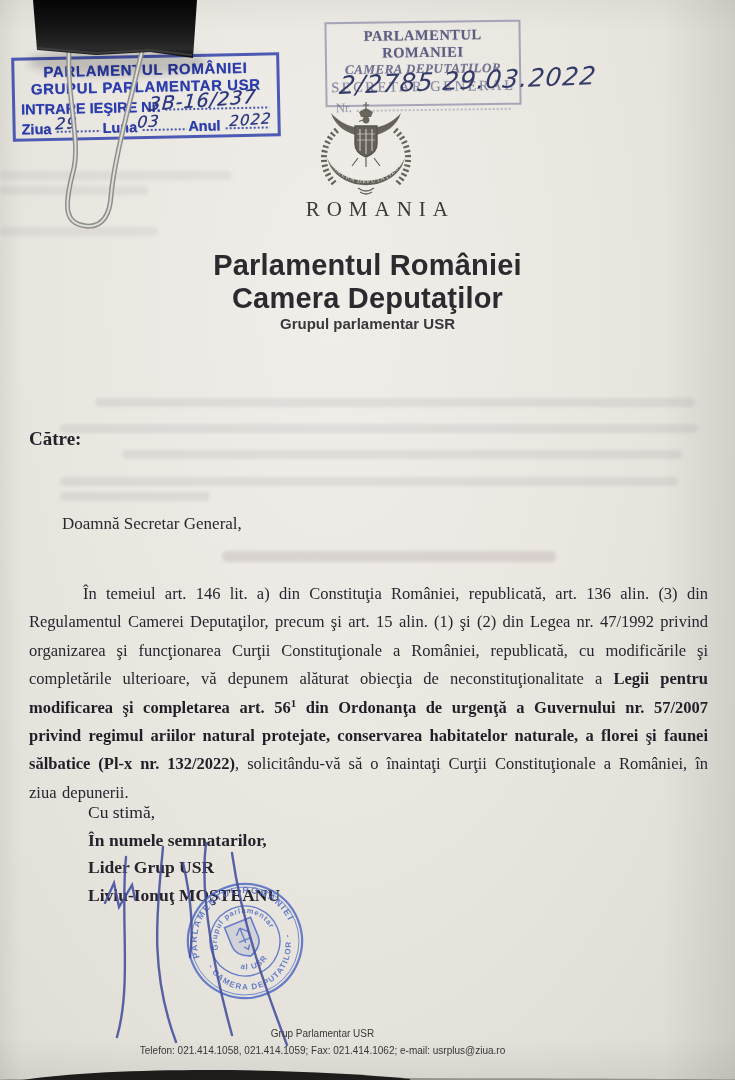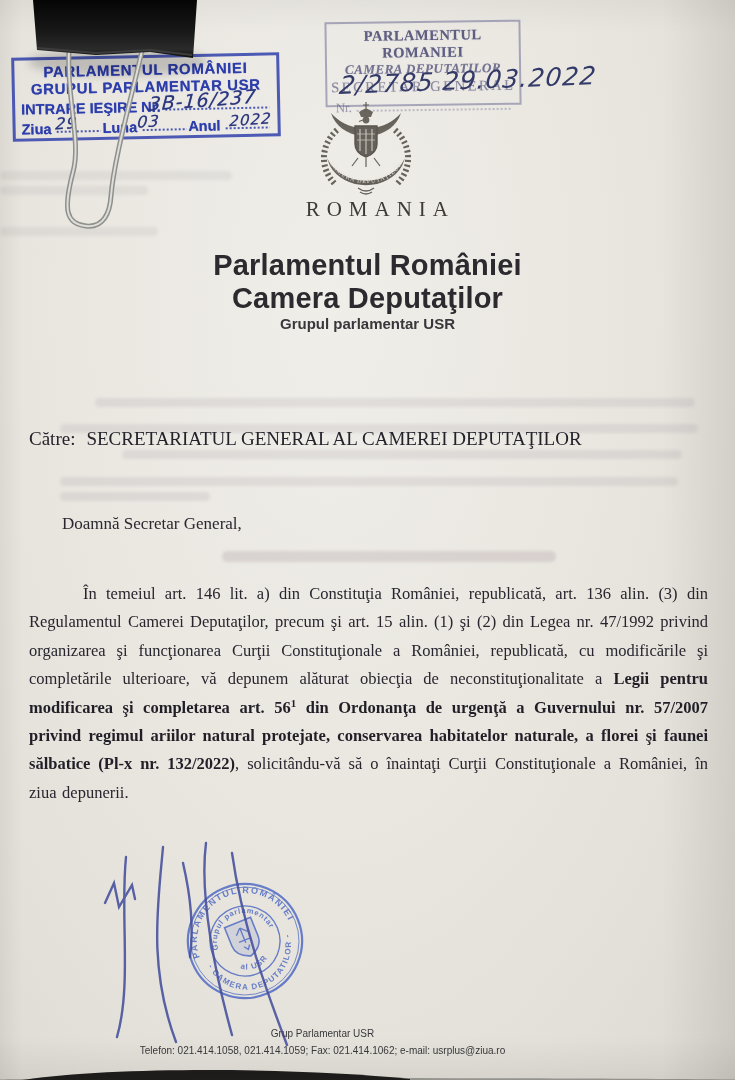--- a/index.html
+++ b/index.html
@@ -47,21 +47,21 @@
 
   
   .romania{left:280px;top:197px;width:175px;text-align:right;font-size:21px;letter-spacing:7px;
     color:#3e3a34;font-family:"Liberation Serif",serif;}
   .titles{left:0;top:249px;width:735px;text-align:center;font-family:"Liberation Sans",sans-serif;color:#2c2a2e;}
   .titles .t1{font-size:29px;font-weight:bold;line-height:33px;letter-spacing:0.2px;}
   .titles .t2{font-size:29px;font-weight:bold;line-height:32px;letter-spacing:0.2px;}
   .titles .t3{font-size:15px;font-weight:bold;line-height:18px;margin-top:1px;color:#39373b;}
 
   
-  .recipient{left:29px;top:426px;width:680px;font-weight:normal;font-size:19px;line-height:26px;color:#25222b;}
+  .recipient{left:29px;top:426px;width:680px;font-weight:bold;font-size:19px;line-height:26px;color:#25222b;}
   .recipient .row1{display:flex;}
   .recipient .to{margin-right:11px;}
   .recipient .row2{margin-left:61px;}
   .salutation{left:62px;top:514px;font-size:17px;color:#2a2730;}
   .bodytext{left:29px;top:580px;width:679px;font-size:16.5px;line-height:28.4px;text-align:justify;
     text-indent:54px;color:#28252e;word-spacing:1.5px;}
   .bodytext b{color:#211e27;}
   .bodytext sup{font-size:11px;line-height:0;}
   .closing{left:88px;top:799px;font-size:17.5px;line-height:27.6px;color:#26232c;}
   .closing .bold{font-weight:bold;}
@@ -171,28 +171,33 @@
 
   <div class="abs titles">
     <div class="t1">Parlamentul României</div>
     <div class="t2">Camera Deputaţilor</div>
     <div class="t3">Grupul parlamentar USR</div>
   </div>
 
   <div class="abs recipient">
     <div class="row1">
       <span class="to">Către:</span>
-      <span>SECRETARIATUL GENERAL AL CAMEREI DEPUTAŢILOR</span>
     </div>
   </div>
 
   <div class="abs salutation">Doamnă Secretar General,</div>
 
   <p class="abs bodytext" style="margin:0;"><span>În temeiul art. 146 lit. a) din Constituţia României, republicată, art. 136 alin. (3) din Regulamentul Camerei Deputaţilor, precum şi art. 15 alin. (1) şi (2) din Legea nr. 47/1992 privind organizarea şi funcţionarea Curţii Constituţionale a României, republicată, cu modificările şi completările ulterioare, vă depunem alăturat obiecţia de neconstituţionalitate a </span><b>Legii pentru modificarea şi completarea art. 56</b><sup><b>1</b></sup><b> din Ordonanţa de urgenţă a Guvernului nr. 57/2007 privind regimul ariilor natural protejate, conservarea habitatelor naturale, a florei şi faunei sălbatice (Pl-x nr. 132/2022)</b><span>, solicitându-vă să o înaintaţi Curţii Constituţionale a României, în ziua depunerii.</span></p>
 
+  <div class="abs closing">
+    <div>Cu stimă,</div>
+    <div class="bold">În numele semnatarilor,</div>
+    <div class="bold">Lider Grup USR</div>
+    <div class="bold">Liviu-Ionuţ MOŞTEANU</div>
+  </div>
 
   <svg class="abs" style="left:184px;top:880px;transform:rotate(-22deg);" width="122" height="122" viewBox="0 0 122 122">
     <g stroke="#4a66c2" fill="none" opacity="0.82">
       <circle cx="61" cy="61" r="57" stroke-width="2.2"></circle>
       <circle cx="61" cy="61" r="54" stroke-width="0.8"></circle>
       <circle cx="61" cy="61" r="35" stroke-width="1.4"></circle>
       <path id="rs-top" d="M13,61 A48,48 0 1 1 109,61" stroke="none"></path>
       <path id="rs-bot" d="M17,66 A44,44 0 0 0 105,66" stroke="none"></path>
       <path id="rs-in-top" d="M33,61 A28,28 0 1 1 89,61" stroke="none"></path>
       <path id="rs-in-bot" d="M38,67 A23,23 0 0 0 84,67" stroke="none"></path>

